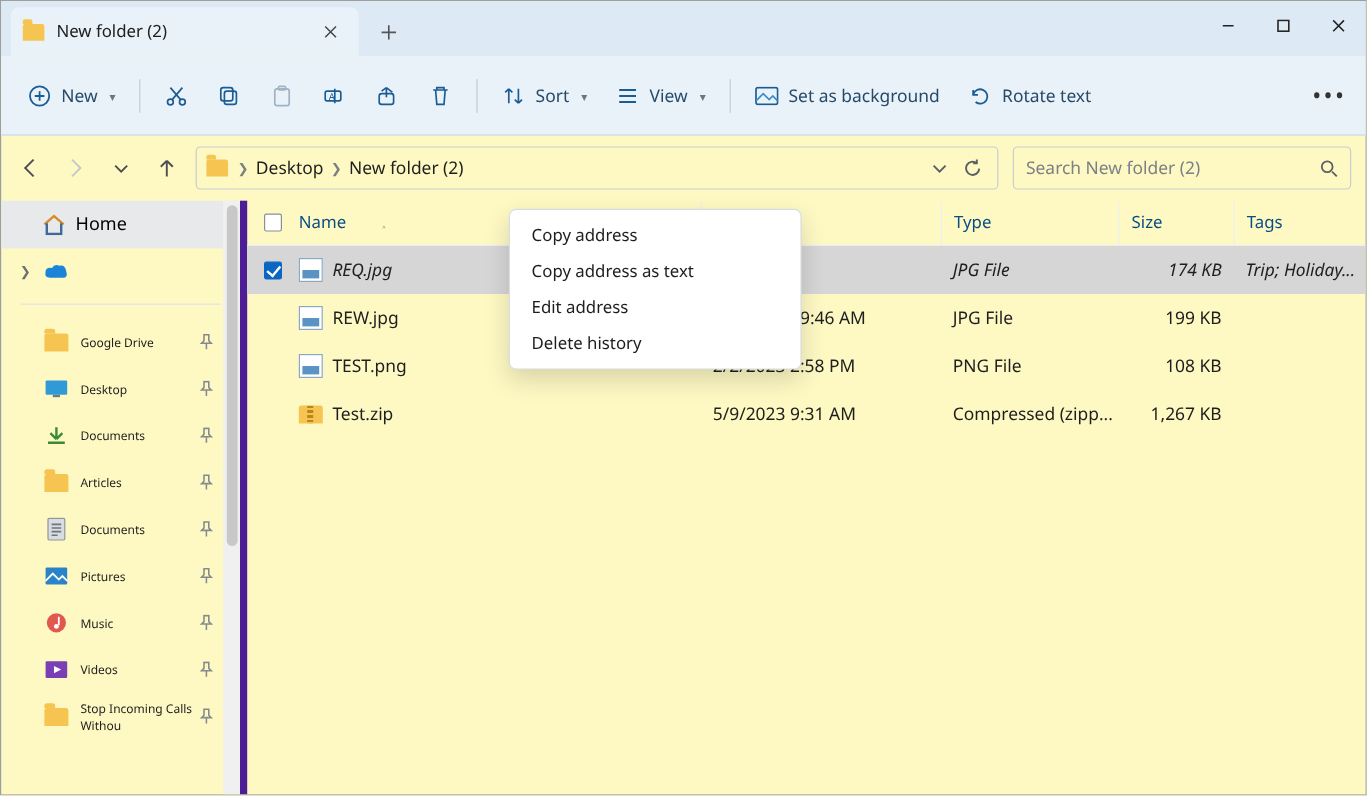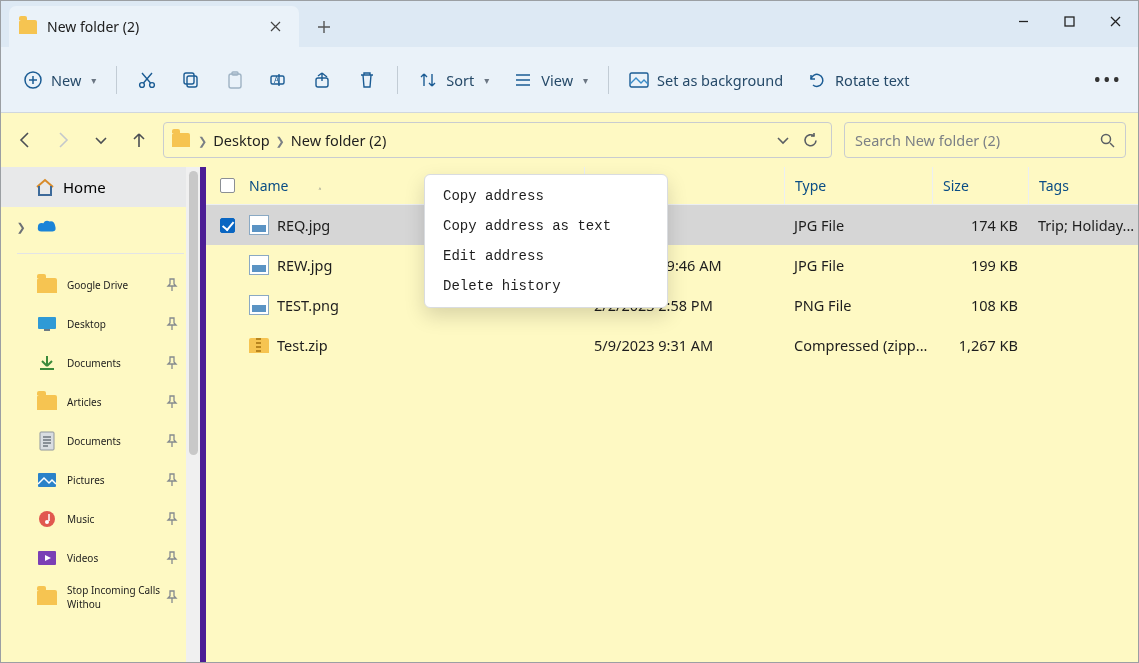--- a/index.html
+++ b/index.html
@@ -62,32 +62,32 @@
   
   .filepane{ flex:1; display:flex; flex-direction:column; position:relative; border-left:6px solid #4c1d95;}
   .cols{ height:38px; display:flex; align-items:center; font-size:14px; color:#0a4d85; border-bottom:1px solid #eceff2; padding-left:14px; position:relative;}
   .col{ display:flex; align-items:center; height:100%; padding-left:10px; border-left:1px solid #eceff2;}
   .col.first{ border-left:none; padding-left:0; }
   .col .sort{ color:#6a7076; position:absolute; top:-1px; font-size:10px; }
   .cbx{ width:15px; height:15px; border:1px solid #8b8f94; border-radius:2px; margin-right:14px; background:#fff; display:flex; align-items:center; justify-content:center;}
   .cbx.checked{ background:#0a66c2; border-color:#0a66c2; }
   .cbx.checked::after{ content:""; width:5px; height:9px; border:solid #fff; border-width:0 2px 2px 0; transform:rotate(40deg) translateY(-1px);}
   .filerow{ height:40px; display:flex; align-items:center; font-size:14.5px; color:#1e1e1e; padding-left:14px;}
-  .filerow.sel{ background:#d6d6d6;}
+  .filerow.sel{ background:#d6d6d6;font-style:italic;}
   .cell{ padding-left:10px; display:flex; align-items:center; height:100%; overflow:hidden; white-space:nowrap; text-overflow:ellipsis;}
   .cell.first{ padding-left:0;}
   .fic{ width:20px; height:20px; margin-right:8px; display:flex; align-items:center; justify-content:center;}
   .fic.img{ background:#fff; border:1px solid #8aa9c4; position:relative;}
   .fic.img::before{content:""; position:absolute; left:2px; right:2px; bottom:2px; height:7px; background:#5a93c4;}
   .fic.zip span{ width:20px; height:15px; background:#f6c451; display:block; border-radius:2px 2px 0 0; position:relative;}
   .fic.zip span::after{ content:""; position:absolute; left:7px; top:0; bottom:0; width:5px; background:repeating-linear-gradient(180deg,#b8851f 0 2px,#f6c451 2px 4px);}
 
   
   .ctxmenu{ position:absolute; left:424px; top:174px; width:244px; background:#fff; border:1px solid #d9dce0; border-radius:6px; box-shadow:0 8px 20px rgba(0,0,0,0.15); padding:6px 0; z-index:50;}
-  .ctxitem{ height:30px; display:flex; align-items:center; padding:0 18px; font-size:14px; color:#1e1e1e;font-family:Liberation Mono, monospace;}
+  .ctxitem{ height:30px; display:flex; align-items:center; padding:0 18px; font-size:14px; color:#1e1e1e;}
 
   svg{ display:block; }
 </style>
 </head>
 <body>
 
 <div class="window">
 
   <div class="titlebar">
     <div class="tab">

